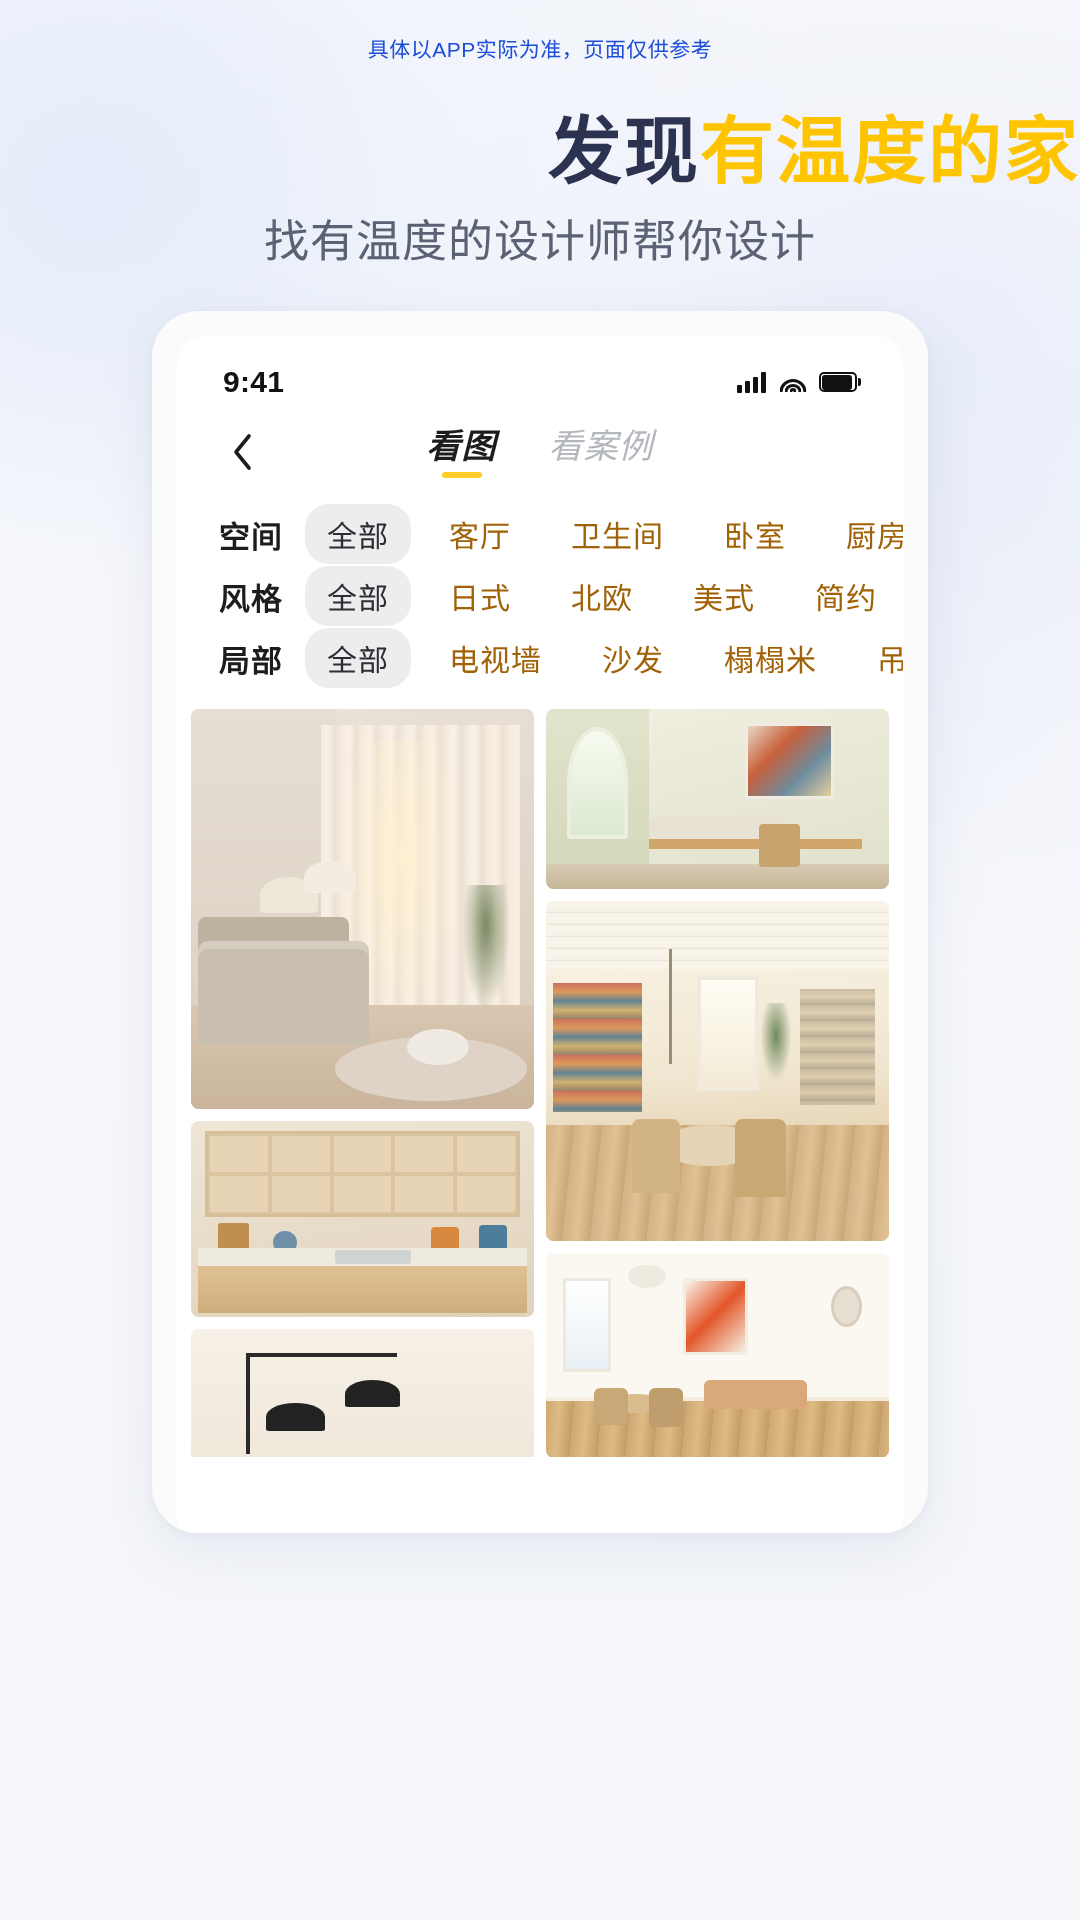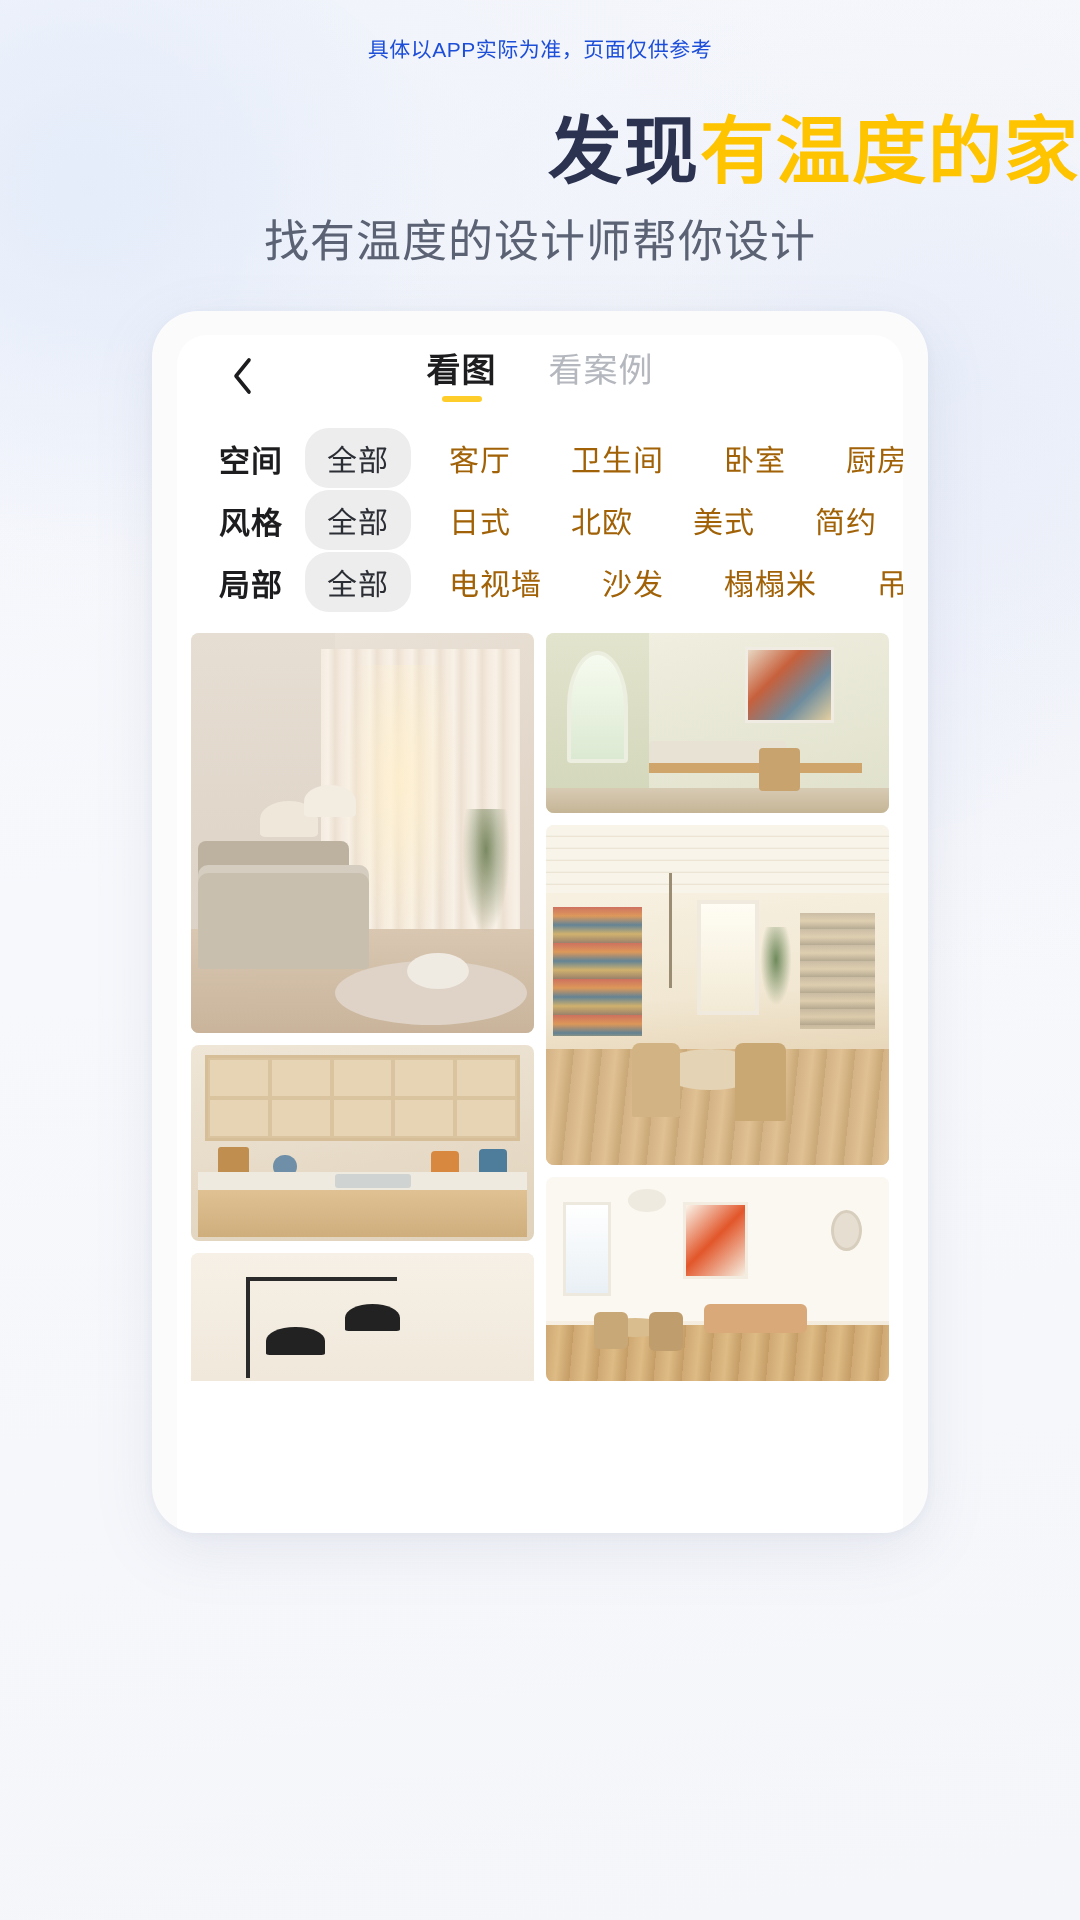--- a/index.html
+++ b/index.html
@@ -115,21 +115,21 @@
   .nav-bar {
     position:relative; height:82px;
     display:flex; align-items:center; padding:0 42px;
   }
   .back-btn {
     width:46px; height:46px; display:flex; align-items:center; justify-content:center;
   }
   .back-btn svg { display:block; }
   .tabs {
     position:absolute; left:0; width:100%; top:8px;
-    display:flex; justify-content:center; align-items:flex-start; gap:52px;
+    display:flex; justify-content:center; align-items:flex-start; gap:52px;font-style:italic;
   }
   .tab { position:relative; padding-bottom:12px; text-align:center; }
   .tab-label { font-size:34px; letter-spacing:1px; display:block; }
   .tab.active .tab-label { color:#1d1d1f; font-weight:700; }
   .tab.inactive .tab-label { color:#b4b7be; font-weight:500; }
   .tab .underline {
     position:absolute; left:50%; transform:translateX(-50%);
     bottom:2px; width:40px; height:6px; border-radius:3px; background:#ffcd29;
   }
 
@@ -297,20 +297,41 @@
 
 <div class="headline">
   <span class="h-dark">发现</span><span class="h-accent">有温度的家</span>
 </div>
 
 <div class="subhead">找有温度的设计师帮你设计</div>
 
 <div class="phone-outer">
   <div class="phone-screen">
 
+    <div class="status-bar">
+      <div class="status-time">9:41</div>
+      <div class="status-icons">
+        <span class="ic-signal">
+          <i></i>
+            <i></i>
+            <i></i>
+            <i></i>
+        </span>
+        <span class="ic-wifi">
+          <b></b>
+            <b></b>
+            <b></b>
+        </span>
+        <span class="ic-battery">
+          <span class="bshell"></span>
+            <span class="bfill"></span>
+            <span class="bcap"></span>
+        </span>
+      </div>
+    </div>
 
     <div class="nav-bar">
       <div class="back-btn">
         <span>
           <svg width="22" height="38" viewBox="0 0 22 38" fill="none">
             <path d="M18 3 L5 19 L18 35" stroke="#1d1d1f" stroke-width="3.6" stroke-linecap="round" stroke-linejoin="round"></path>
           </svg>
         </span>
       </div>
       <div class="tabs">

